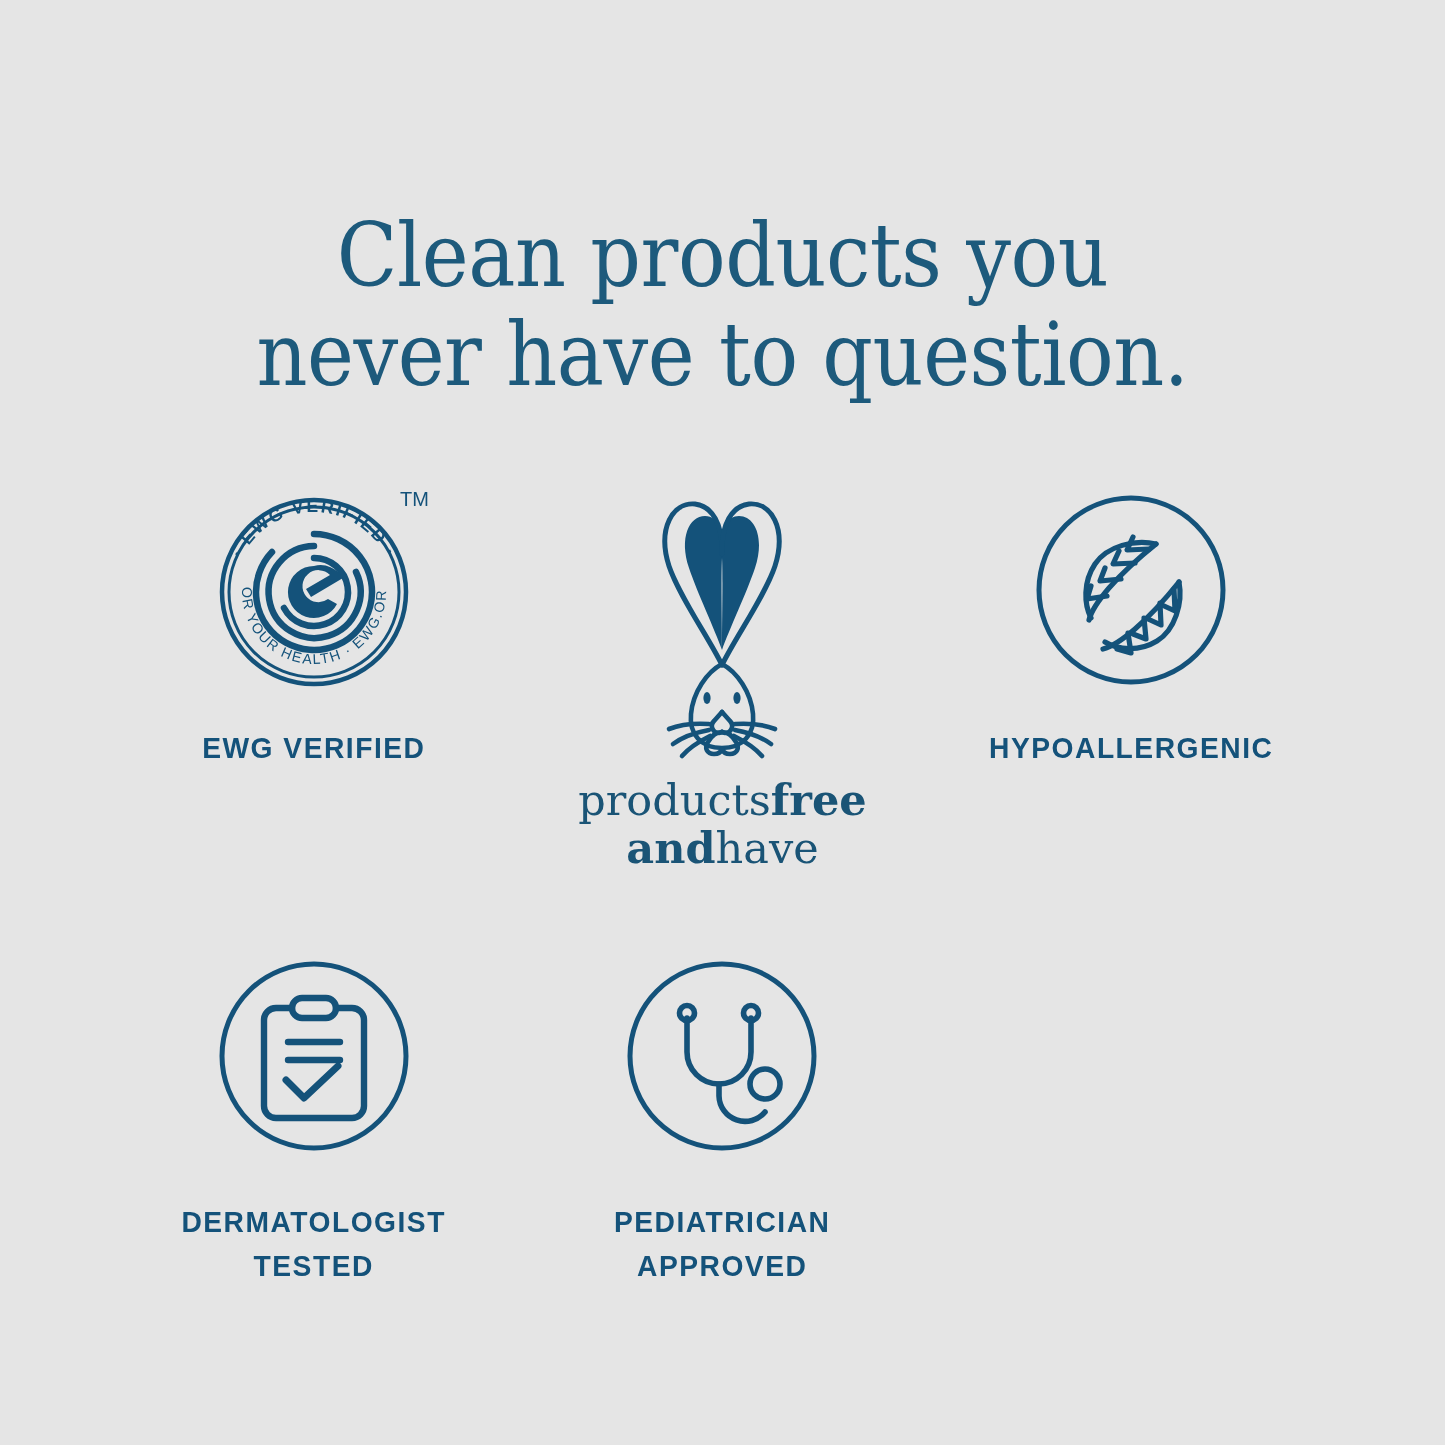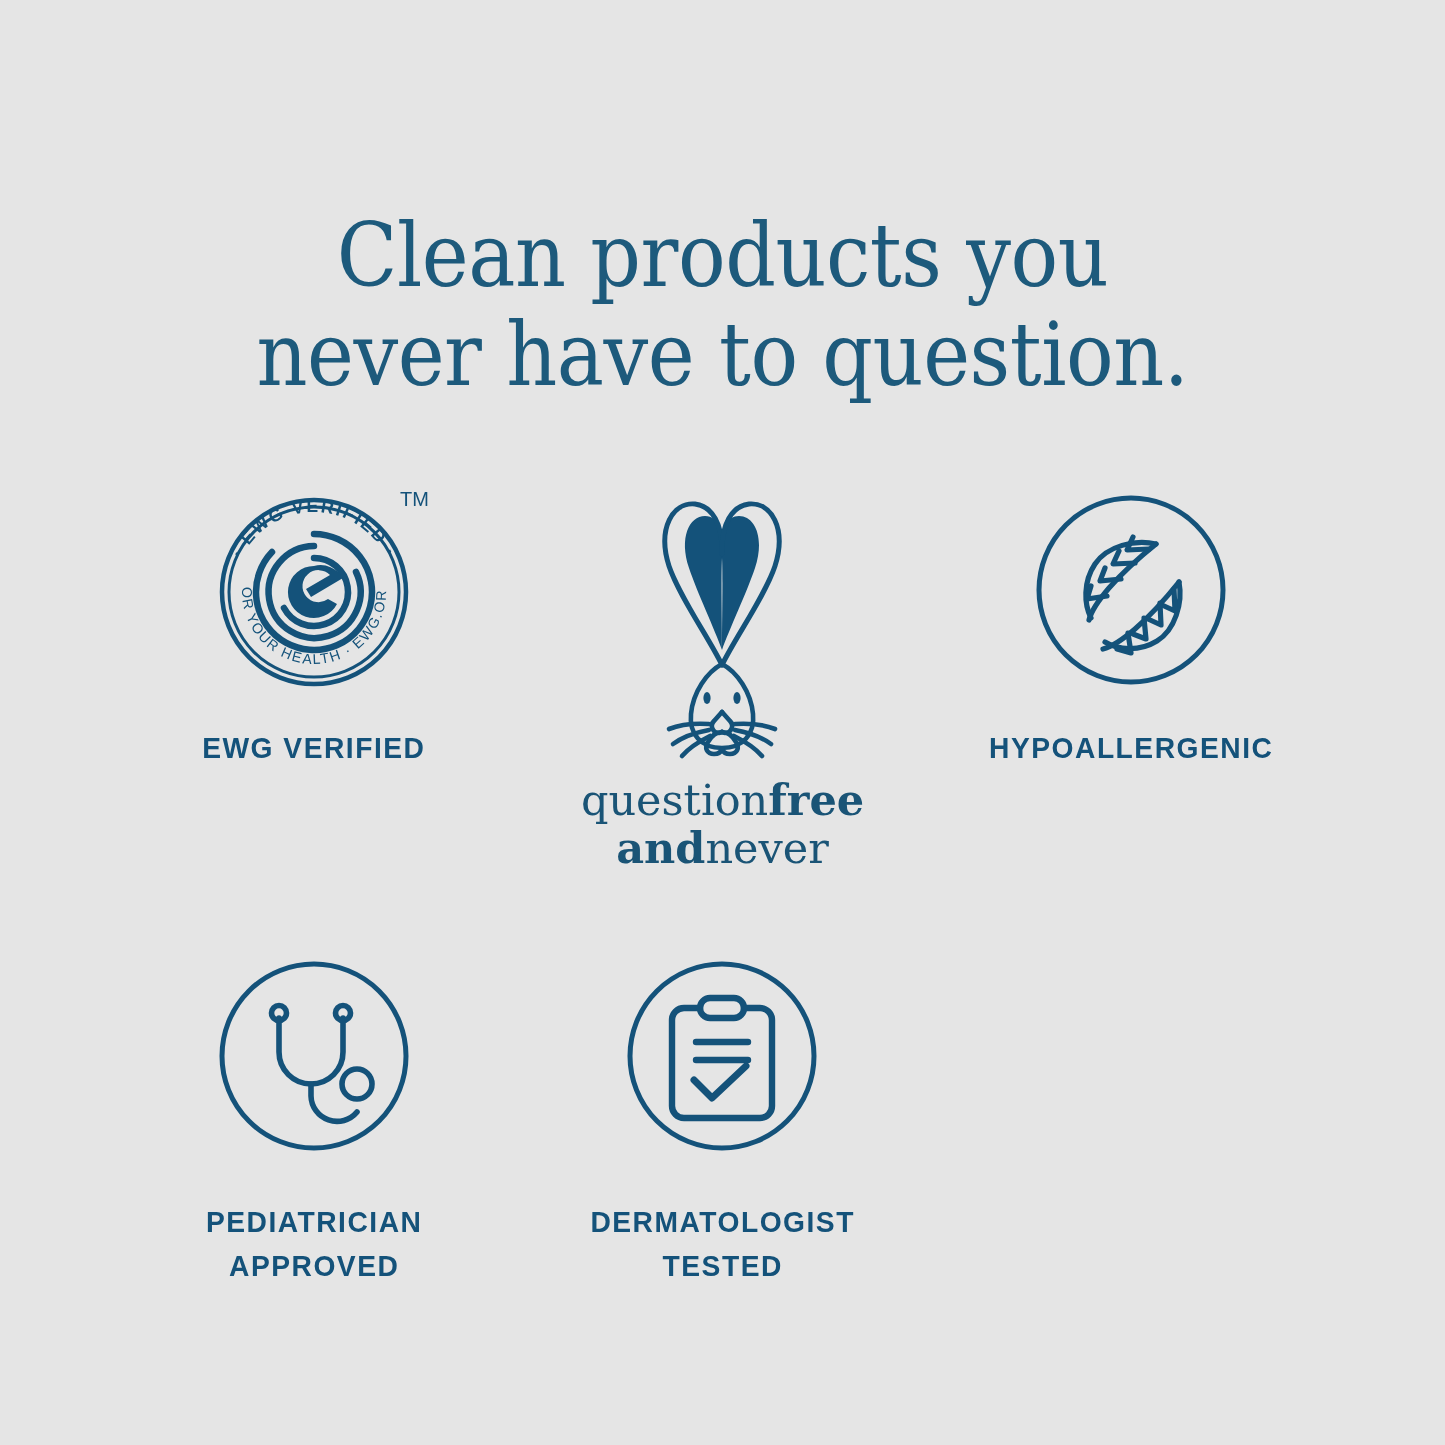--- a/index.html
+++ b/index.html
@@ -211,24 +211,24 @@
           </g>
 
           <g class="fill">
             <ellipse cx="110" cy="218" rx="3.6" ry="6"></ellipse>
             <ellipse cx="140" cy="218" rx="3.6" ry="6"></ellipse>
           </g>
         </svg>
       </div>
       <div class="lb-word">
         <span class="l1">
-          <span class="lt">question</span><b>free</b>
+          <span class="lt">products</span><b>free</b>
         </span>
         <span class="l2">
-          <b>and</b><span class="lt">never</span>
+          <b>and</b><span class="lt">have</span>
         </span>
       </div>
     </div>
 
     <div class="cell r1">
       <div class="badge-art">
         <svg width="200" height="200" viewBox="0 0 200 200">
           <circle class="stroke" cx="100" cy="100" r="92" stroke-width="5"></circle>
 
           <g class="stroke" stroke-width="5.2">
@@ -259,55 +259,55 @@
         </svg>
       </div>
       <div class="badge-label">HYPOALLERGENIC</div>
     </div>
 
     <div class="cell r2">
       <div class="badge-art">
         <svg width="200" height="200" viewBox="0 0 200 200">
           <circle class="stroke" cx="100" cy="100" r="92" stroke-width="5"></circle>
 
-          <g class="stroke" stroke-width="5.6">
-            <path d="M 65 62 V 96 a 32 32 0 0 0 64 0 V 62"></path>
-            <path d="M 97 128 v 12 a 26 26 0 0 0 46 16"></path>
-          </g>
-
-          <circle class="stroke" cx="65" cy="57" r="7.5" stroke-width="5.6"></circle>
-          <circle class="stroke" cx="129" cy="57" r="7.5" stroke-width="5.6"></circle>
-
-          <circle class="stroke" cx="143" cy="128" r="15" stroke-width="5.6"></circle>
+          <path class="stroke" stroke-width="6.4" d="M 78 52 H 62 a 12 12 0 0 0 -12 12 v 86 a 12 12 0 0 0 12 12 h 76 a 12 12 0 0 0 12 -12 V 64 a 12 12 0 0 0 -12 -12 h -16"></path>
+
+          <rect class="stroke" stroke-width="6.4" x="78" y="42" width="44" height="20" rx="10"></rect>
+
+          <g class="stroke" stroke-width="6.4">
+            <path d="M 74 86 H 126"></path>
+            <path d="M 74 104 H 126"></path>
+          </g>
+
+          <path class="stroke" stroke-width="7" d="M 72 124 l 18 18 l 34 -32"></path>
         </svg>
       </div>
       <div class="badge-label">
-        <span>PEDIATRICIAN</span><br>
-        <span>APPROVED</span>
+        <span>DERMATOLOGIST</span><br>
+        <span>TESTED</span>
       </div>
     </div>
 
     <div class="cell r2">
       <div class="badge-art">
         <svg width="200" height="200" viewBox="0 0 200 200">
           <circle class="stroke" cx="100" cy="100" r="92" stroke-width="5"></circle>
 
-          <path class="stroke" stroke-width="6.4" d="M 78 52 H 62 a 12 12 0 0 0 -12 12 v 86 a 12 12 0 0 0 12 12 h 76 a 12 12 0 0 0 12 -12 V 64 a 12 12 0 0 0 -12 -12 h -16"></path>
-
-          <rect class="stroke" stroke-width="6.4" x="78" y="42" width="44" height="20" rx="10"></rect>
-
-          <g class="stroke" stroke-width="6.4">
-            <path d="M 74 86 H 126"></path>
-            <path d="M 74 104 H 126"></path>
-          </g>
-
-          <path class="stroke" stroke-width="7" d="M 72 124 l 18 18 l 34 -32"></path>
+          <g class="stroke" stroke-width="5.6">
+            <path d="M 65 62 V 96 a 32 32 0 0 0 64 0 V 62"></path>
+            <path d="M 97 128 v 12 a 26 26 0 0 0 46 16"></path>
+          </g>
+
+          <circle class="stroke" cx="65" cy="57" r="7.5" stroke-width="5.6"></circle>
+          <circle class="stroke" cx="129" cy="57" r="7.5" stroke-width="5.6"></circle>
+
+          <circle class="stroke" cx="143" cy="128" r="15" stroke-width="5.6"></circle>
         </svg>
       </div>
       <div class="badge-label">
-        <span>DERMATOLOGIST</span><br>
-        <span>TESTED</span>
+        <span>PEDIATRICIAN</span><br>
+        <span>APPROVED</span>
       </div>
     </div>
 
 
   </div>
 </div>
 
 </body></html>

